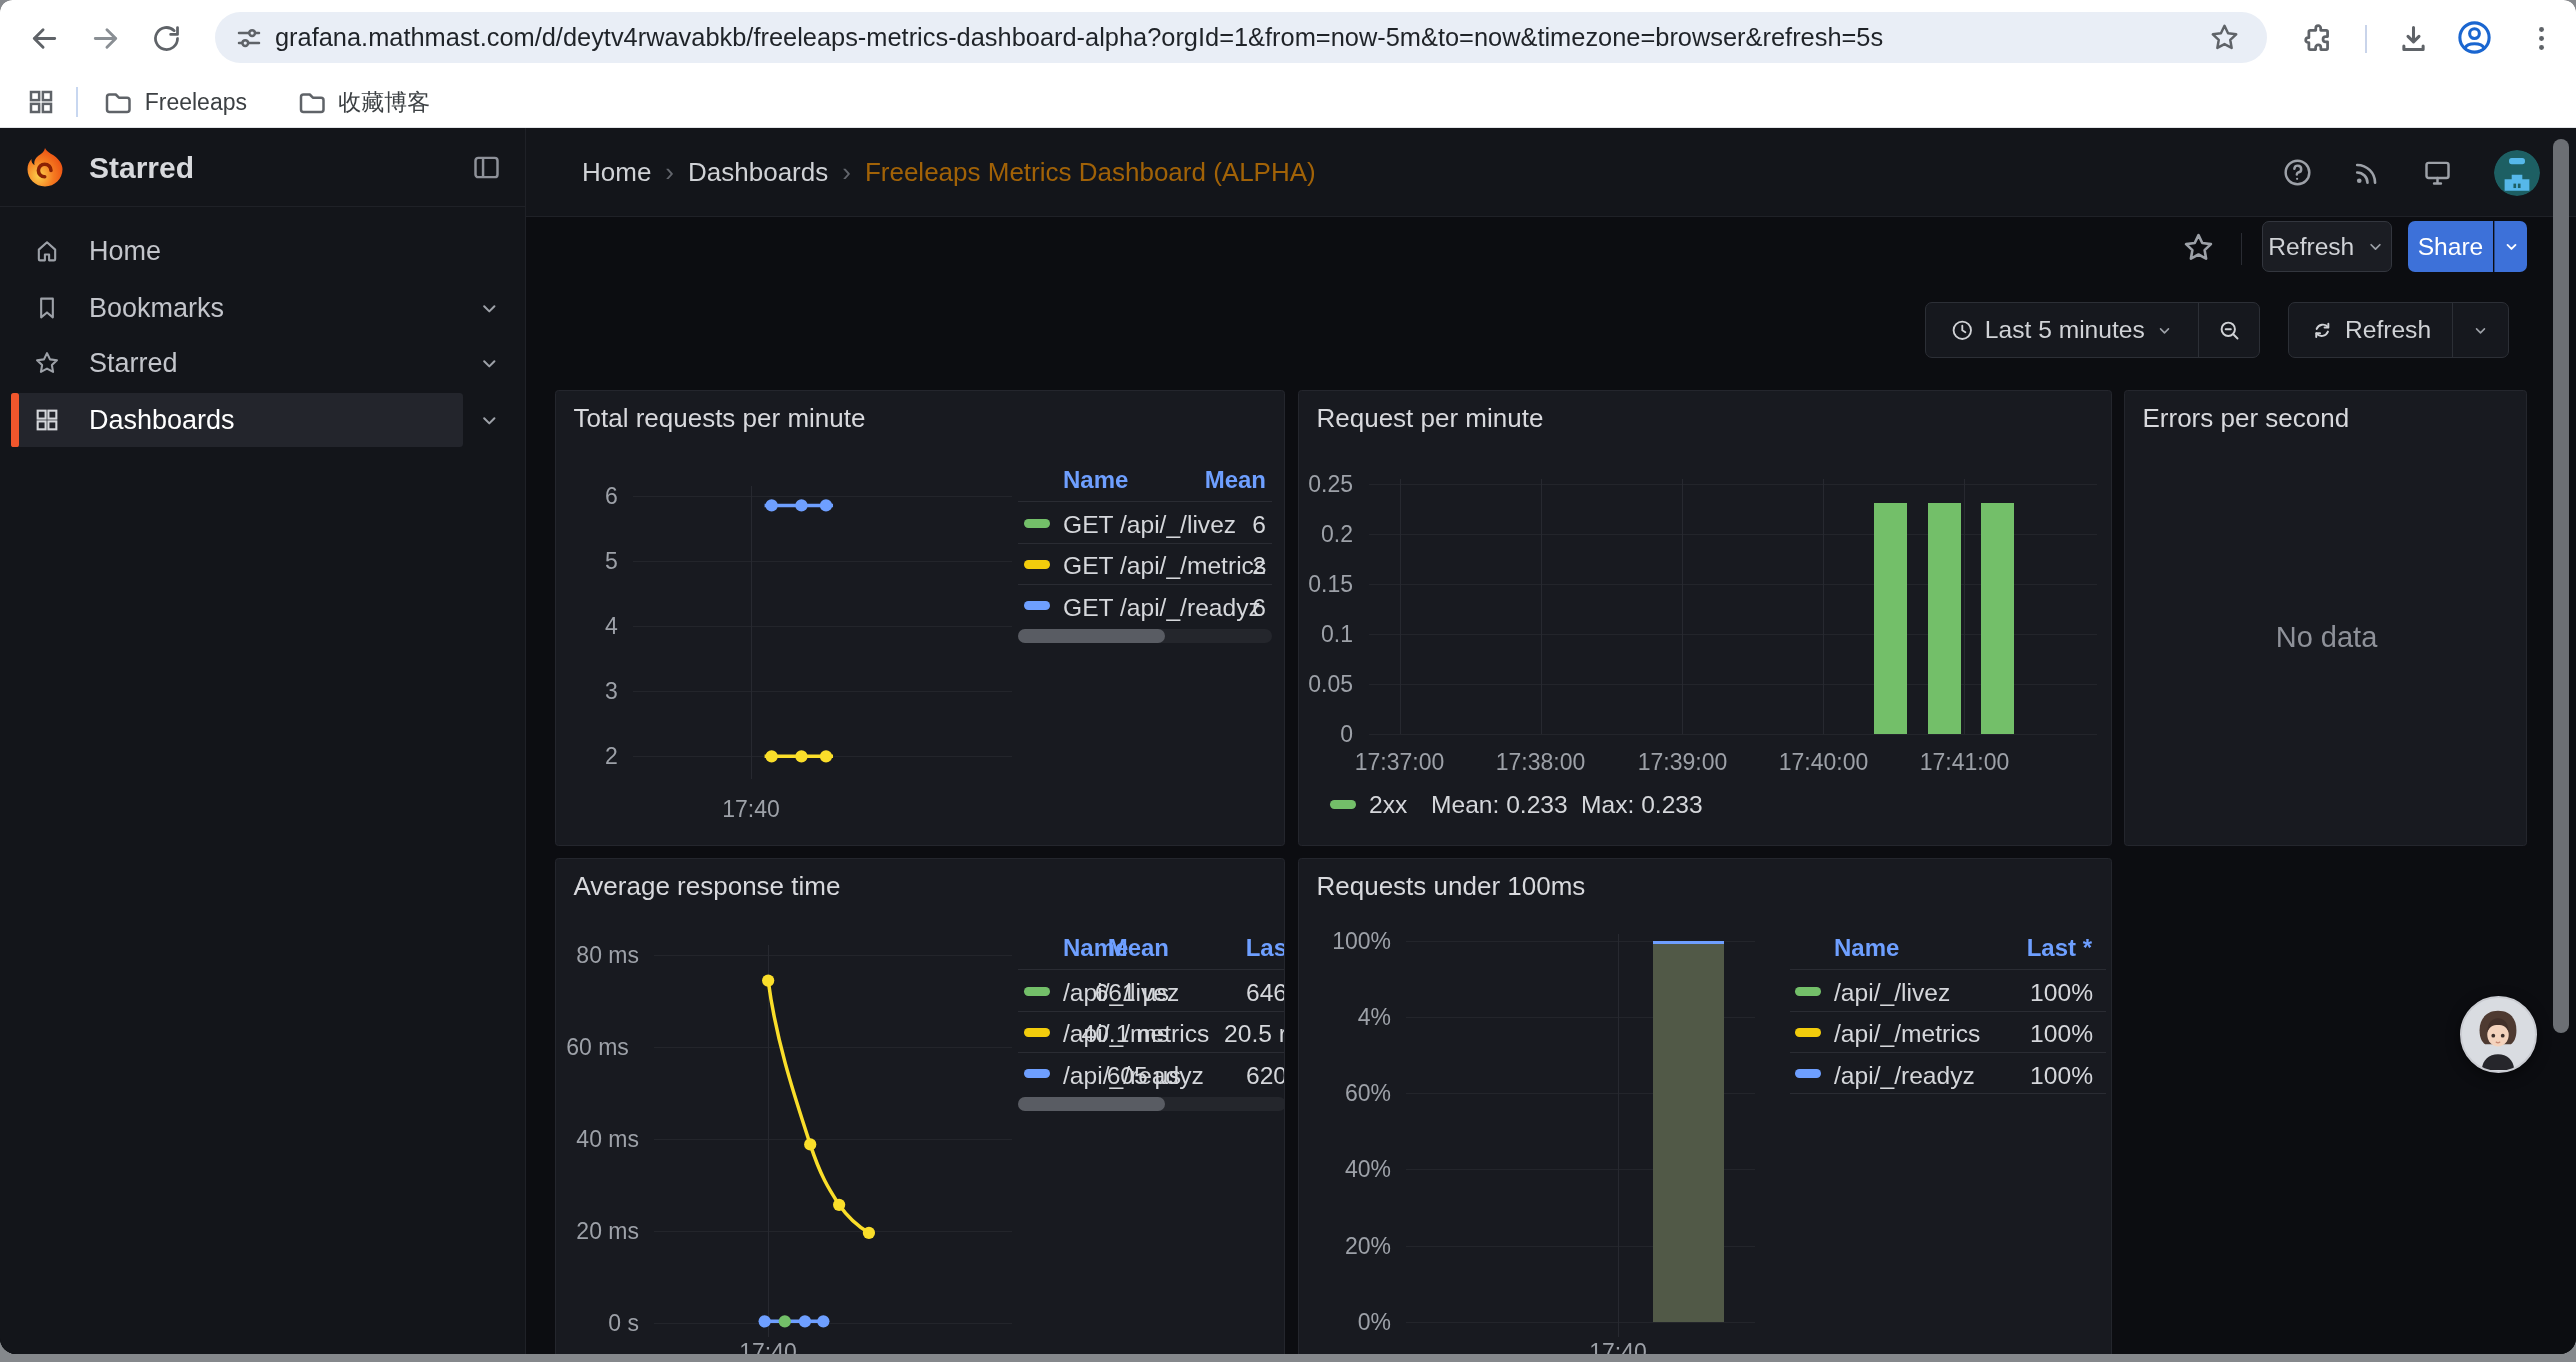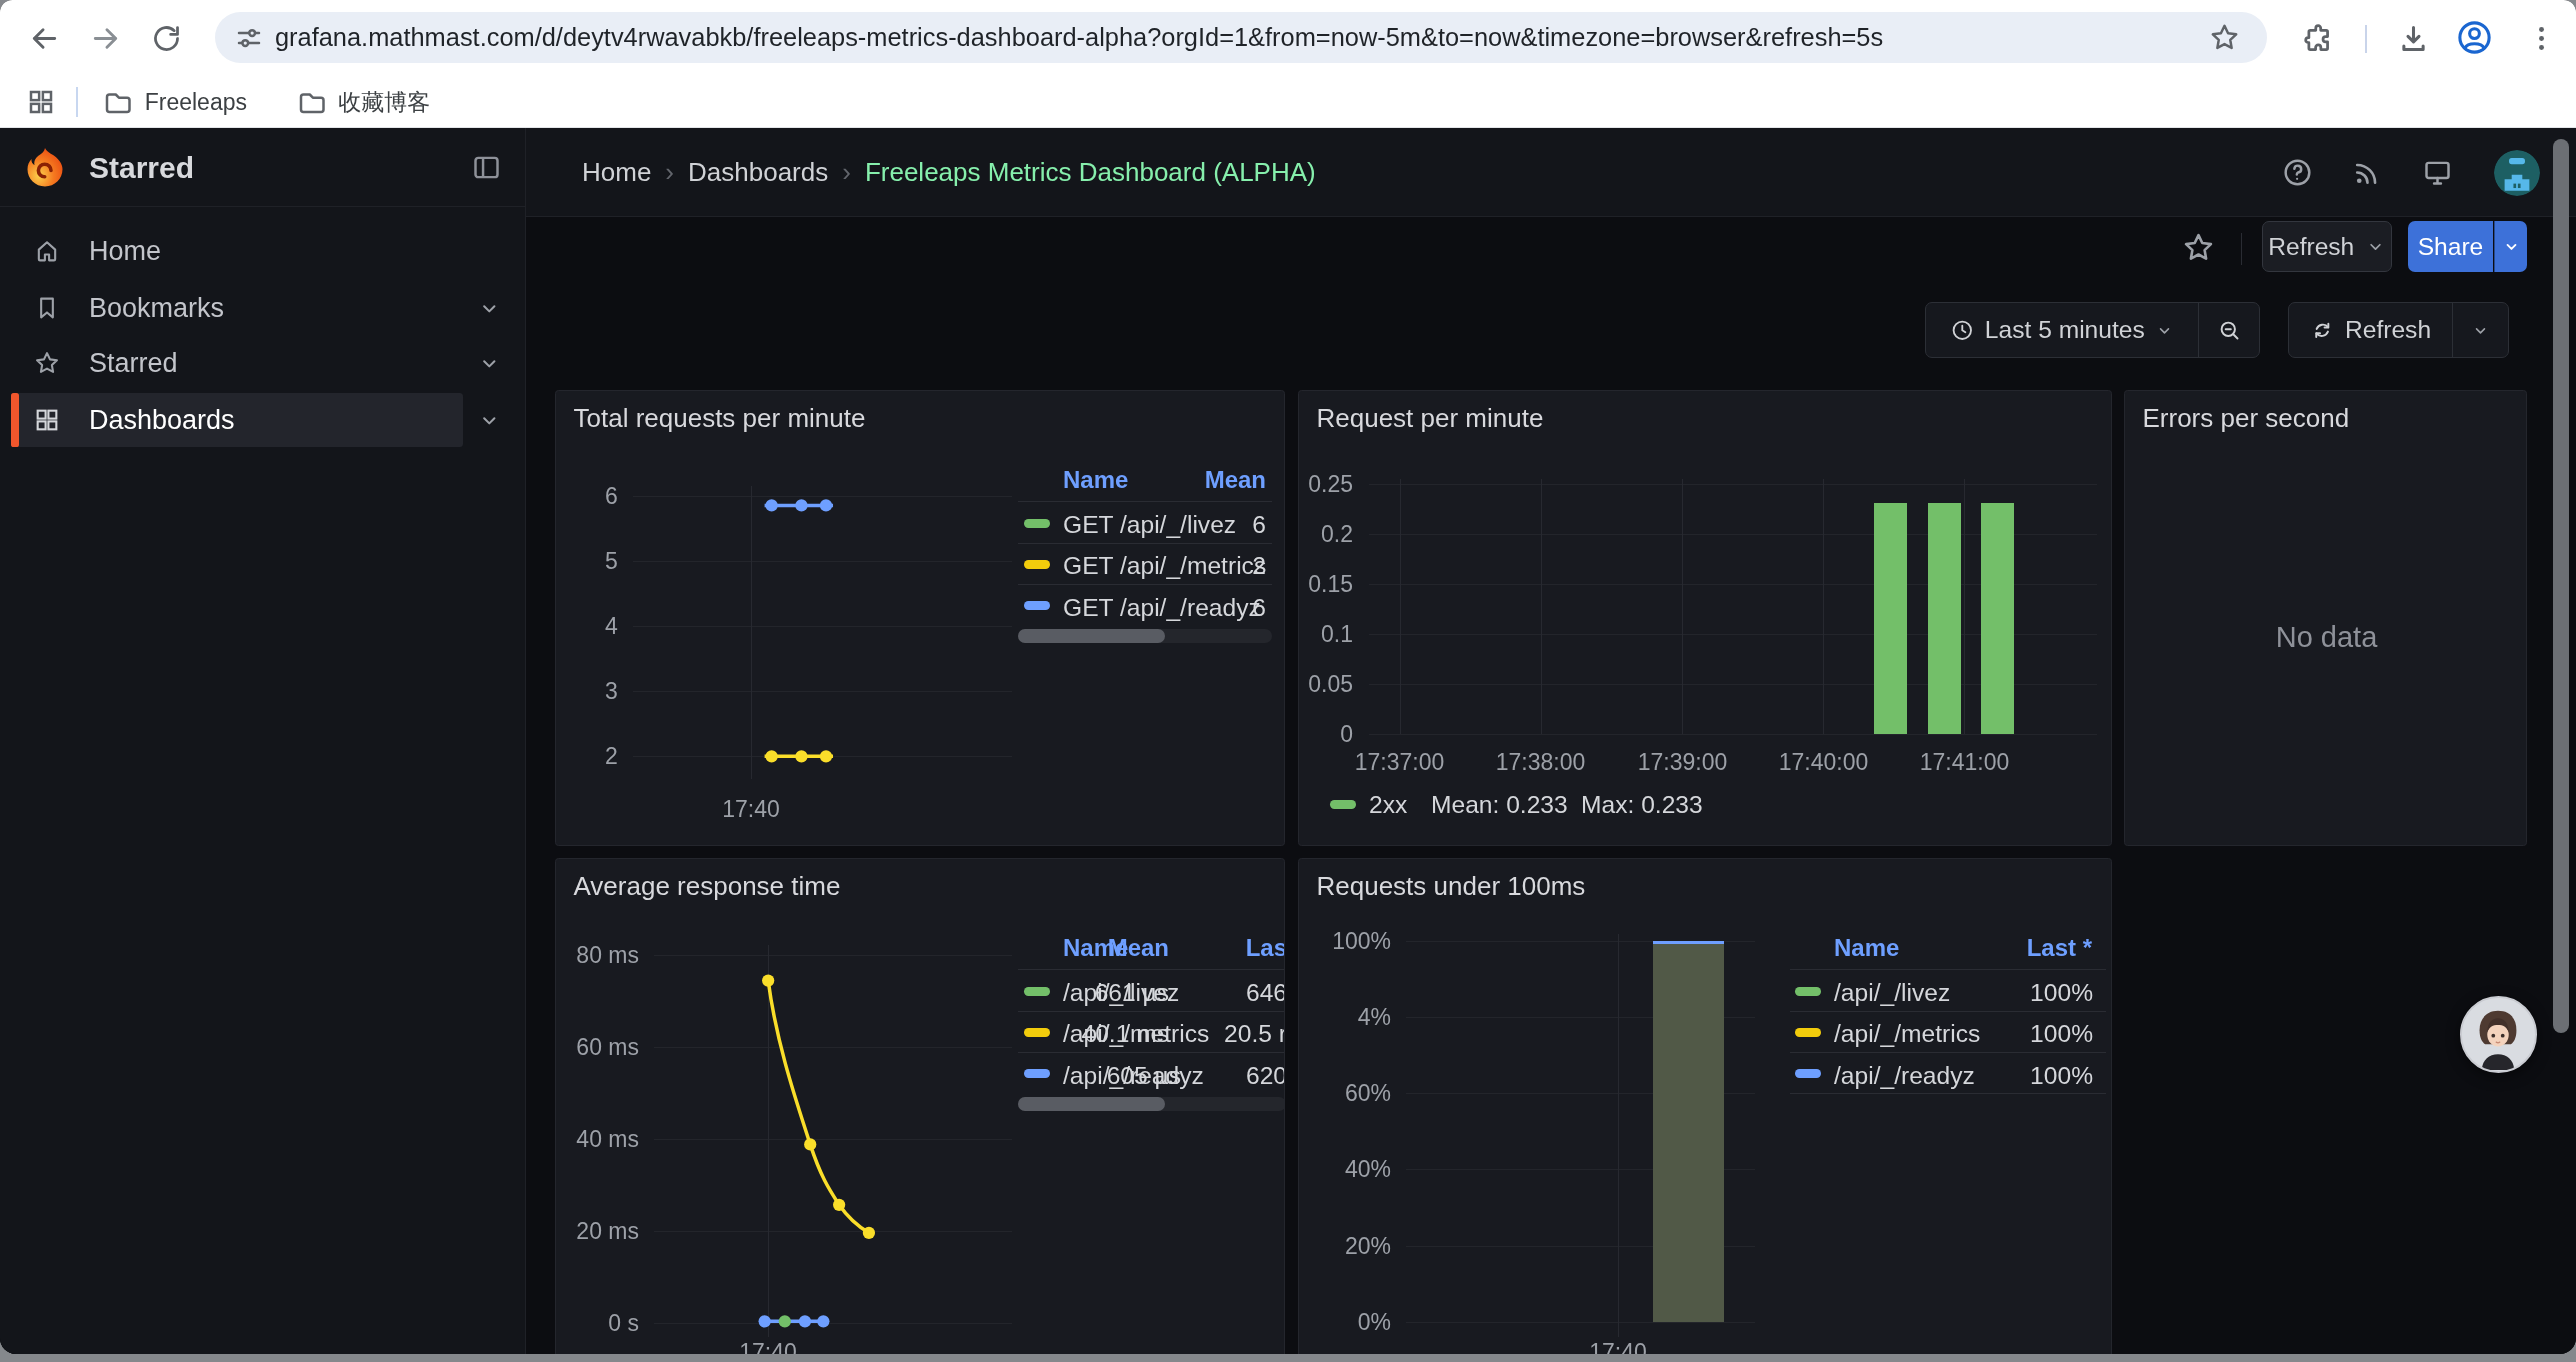--- a/index.html
+++ b/index.html
@@ -24,21 +24,21 @@
   .nav-item { left:0; width:526px; height:54px; display:flex; align-items:center; color:#c3c5cb; }
   .nav-item .nico { position:absolute; left:33px; width:28px; height:28px; color:#9da1a8; }
   .nav-item .nlabel { position:absolute; left:89px; font-size:27px; }
   .nav-item .nchev { position:absolute; left:477px; width:24.6px; height:24.6px; color:#9da1a8; }
   .nav-active-bg { left:10.5px; width:452px; height:54px; background:#23252c; border-radius:3.5px; }
   .nav-active-bar { left:10.5px; width:8.8px; height:54px; background:#f0562c; border-radius:2.6px; }
 
   .main { left:526px; top:0; width:2050px; height:1226px; }
   .app-header { left:0; top:0; width:2050px; height:89px; background:#13151a; border-bottom:0.9px solid #1f2127; }
   .crumb { font-size:26px; color:#d0d2d6; }
-  .crumb.dim { color:#86efac; }
+  .crumb.dim { color:#a16207; }
   .crumb-sep { font-size:26px; color:#62656c; padding:0 14px; }
   .searchbox { left:1057px; top:14px; width:395px; height:61px; background:#0b0c10; border:0.9px solid #2c2f36; border-radius:8.8px; display:flex; align-items:center; padding:0 16px; gap:12.3px; }
   .searchbox input { flex:1; background:transparent; border:none; outline:none; font-size:25.4px; color:#c9cbd1; font-family:"Liberation Sans",sans-serif; min-width:0; }
   .searchbox input::placeholder { color:#8e9199; }
   .kshort { display:flex; align-items:center; gap:7px; color:#8e9199; font-size:23px; white-space:nowrap; }
   .hicon { width:35px; height:35px; color:#9da1a8; display:flex; align-items:center; justify-content:center; }
 
   .btn { display:flex; align-items:center; justify-content:center; gap:10.5px; font-size:24.6px; border-radius:7px; }
   .btn-secondary { background:#1b1d23; border:0.9px solid #33363e; color:#d0d2d6; }
   .btn-blue { background:#3d71d9; color:#ffffff; font-weight:500; }
@@ -415,21 +415,21 @@
 
       <section class="abs panel" style="left:1598px;top:262px;width:403px;height:456px;">
         <h2 class="ptitle">Errors per second</h2>
         <div class="nodata" style="left:0;top:230px;width:403px;text-align:center;">No data</div>
       </section>
 
       <section class="abs panel" style="left:29px;top:730px;width:730px;height:526px;">
         <h2 class="ptitle">Average response time</h2>
         <div>
           <div class="ytick" style="left:0;top:96px;width:83px;">80 ms</div>
-          <div class="ytick" style="left:0;top:188px;width:83px;">60 ms</div>
+          <div class="ytick" style="left:0;top:188px;width:83px;text-align:center;">60 ms</div>
           <div class="ytick" style="left:0;top:280px;width:83px;">40 ms</div>
           <div class="ytick" style="left:0;top:372px;width:83px;">20 ms</div>
           <div class="ytick" style="left:0;top:464px;width:83px;">0 s</div>
         </div>
         <div>
           <div class="hgrid" style="left:98px;top:96px;width:358px;"></div>
           <div class="hgrid" style="left:98px;top:188px;width:358px;"></div>
           <div class="hgrid" style="left:98px;top:280px;width:358px;"></div>
           <div class="hgrid" style="left:98px;top:372px;width:358px;"></div>
           <div class="hgrid" style="left:98px;top:464px;width:358px;"></div>

